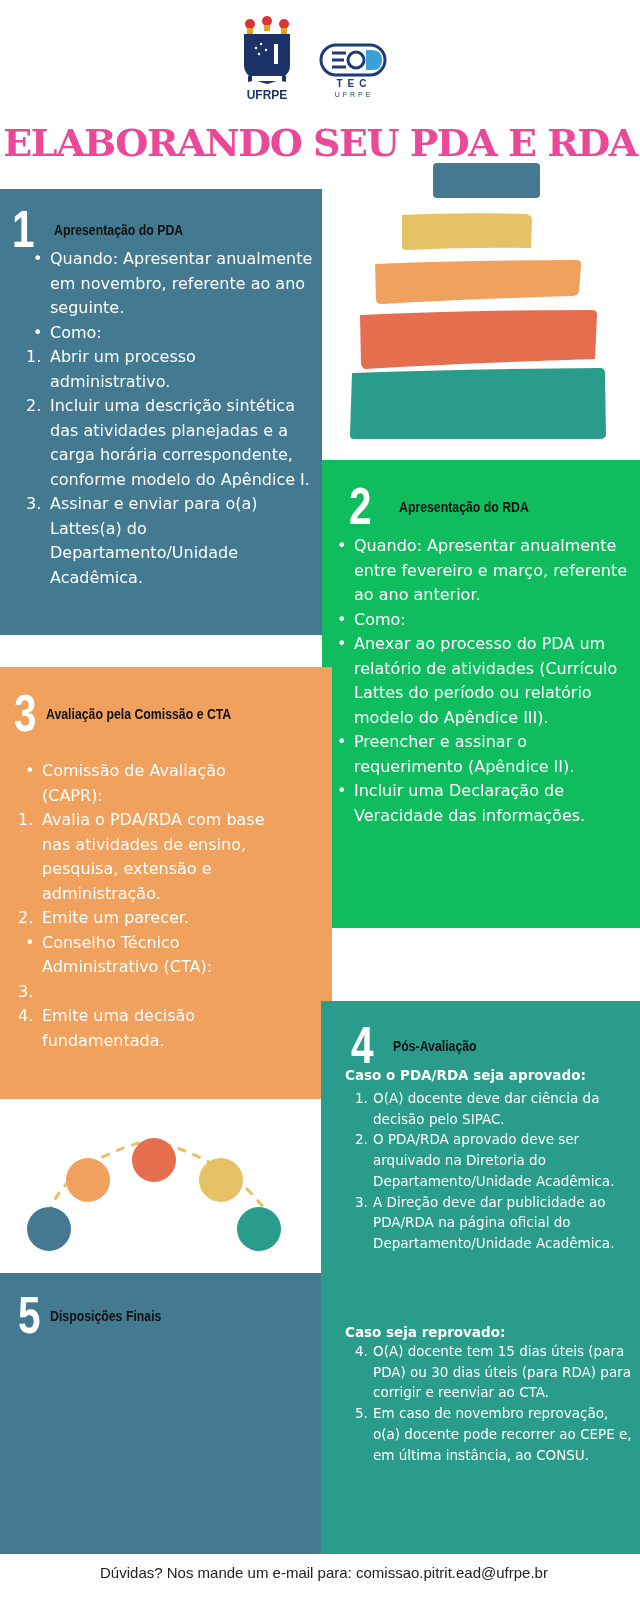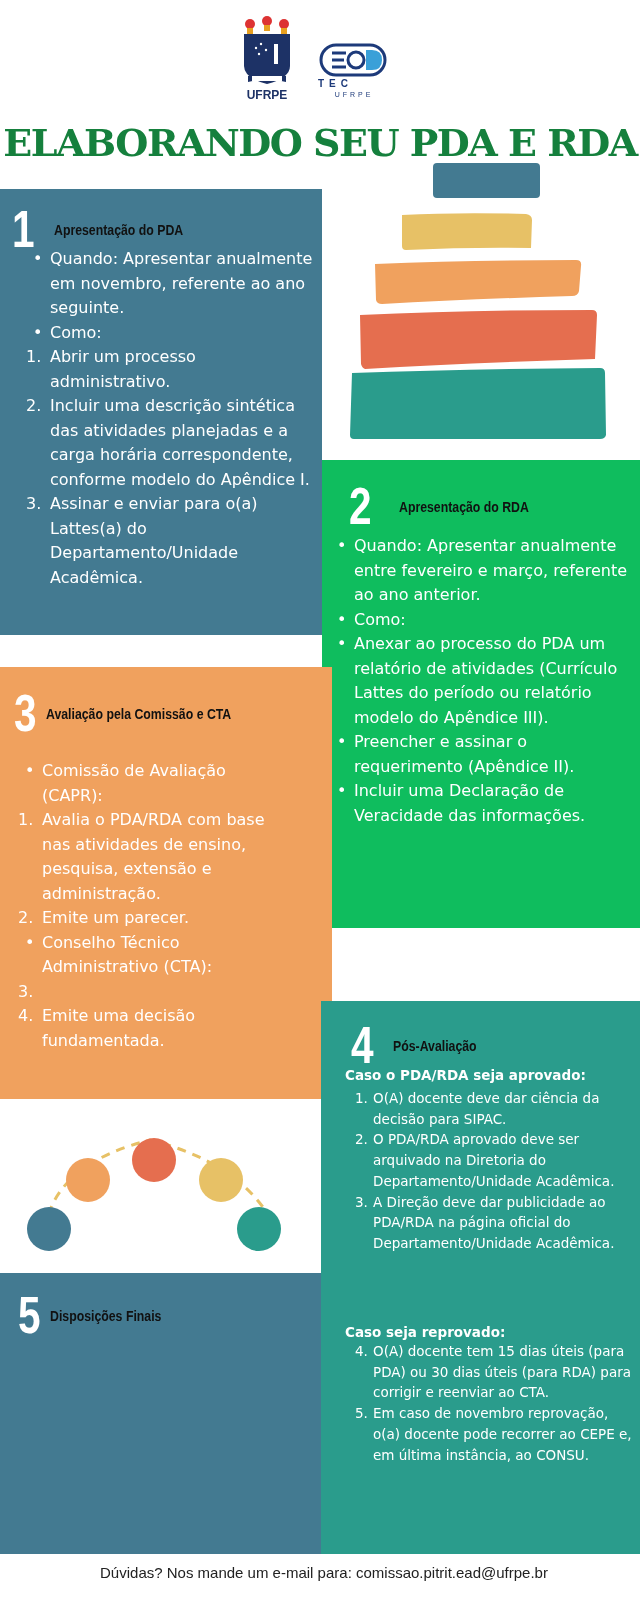--- a/index.html
+++ b/index.html
@@ -1,20 +1,20 @@
 <!DOCTYPE html>
 <html><head>
 <meta charset="utf-8">
 <style>
   * { margin:0; padding:0; box-sizing:border-box; }
   body { width:640px; height:1600px; background:#ffffff; position:relative; overflow:hidden; font-family:"DejaVu Sans", sans-serif; }
   .abs { position:absolute; }
   .logo-ufrpe { left:240px; top:14px; width:54px; height:90px; }
   .logo-ead { left:318px; top:42px; width:72px; height:60px; }
-  .title { left:0; top:120px; width:640px; text-align:center; font-family:"DejaVu Serif", serif; font-weight:bold; font-size:38px; letter-spacing:-1.5px; color:#15803d; }
+  .title { left:0; top:120px; width:640px; text-align:center; font-family:"DejaVu Serif", serif; font-weight:bold; font-size:38px; letter-spacing:-1.5px; color:#ec4899; }
   .panel { position:absolute; color:#fff; }
   .p1 { left:0; top:189px; width:322px; height:446px; background:#437a91; }
   .p2 { left:322px; top:460px; width:318px; height:468px; background:#0fbd5e; }
   .p3 { left:0; top:667px; width:332px; height:432px; background:#f0a15e; }
   .p4 { left:321px; top:1001px; width:319px; height:553px; background:#2a9c8c; }
   .p5 { left:0; top:1273px; width:321px; height:281px; background:#437a91; }
   .hdr { display:flex; align-items:center; }
   .num { font-family:"Liberation Sans", sans-serif; font-weight:bold; color:#fff; font-size:52px; line-height:1; transform:scaleX(0.78); transform-origin:left; width:30px; }
   .htitle { font-family:"Liberation Sans", sans-serif; font-weight:bold; color:#111; font-size:15px; transform:scaleX(0.82); transform-origin:left; white-space:nowrap; }
   .list { list-style:none; font-size:16px; line-height:24.5px; }
@@ -48,21 +48,21 @@
   </svg>
   <div style="position:absolute;left:0;top:74px;width:54px;text-align:center;font-family:'Liberation Sans',sans-serif;font-weight:bold;font-size:12px;color:#1d3266;">UFRPE</div>
 </div>
 <div class="abs logo-ead">
   <svg width="72" height="36" viewBox="0 0 72 36">
     <rect x="3" y="3" width="64" height="30" rx="15" fill="none" stroke="#1d3a7a" stroke-width="3"></rect>
     <path d="M14 11 H28 M14 18 H26 M14 25 H28" stroke="#1d3a7a" stroke-width="3"></path>
     <circle cx="38" cy="18" r="8" fill="none" stroke="#1d3a7a" stroke-width="3"></circle>
     <path d="M48 8 H54 Q64 8 64 18 Q64 28 54 28 H48 Z" fill="#3aa0d8"></path>
   </svg>
-  <div style="position:absolute;left:0;top:36px;width:72px;font-family:'Liberation Sans',sans-serif;font-weight:bold;font-size:10px;letter-spacing:5px;color:#1d3a7a;">TEC</div>
+  <div style="position:absolute;left:0;top:36px;width:72px;text-align:center;font-family:'Liberation Sans',sans-serif;font-weight:bold;font-size:10px;letter-spacing:5px;color:#1d3a7a;">TEC</div>
   <div style="position:absolute;left:0;top:49px;width:72px;text-align:center;font-family:'Liberation Sans',sans-serif;font-size:7px;letter-spacing:3px;color:#1d3a7a;">UFRPE</div>
 </div>
 
 <h1 class="abs title">ELABORANDO SEU PDA E RDA</h1>
 
 <svg class="abs" style="left:350px;top:160px;" width="270" height="290" viewBox="0 0 270 290">
   <rect x="83" y="3" width="107" height="35" rx="4" fill="#437a91"></rect>
   <path d="M52 55 Q110 52 176 54 Q182 55 182 60 L181 88 Q120 87 56 90 Q52 90 52 86 Z" fill="#e7c166"></path>
   <path d="M25 104 Q120 100 226 100 Q232 100 231 106 L229 131 Q228 136 222 136 Q120 139 32 144 Q27 144 26 140 Z" fill="#f0a15e"></path>
   <path d="M10 155 Q120 150 242 150 Q247 150 247 155 L245 199 Q120 203 15 209 Q12 208 11 204 Z" fill="#e56e4f"></path>
@@ -170,21 +170,21 @@
 
 <section class="panel p4">
   <div class="hdr" style="position:absolute;left:30px;top:18px;">
     <span class="num">4</span>
     <span class="htitle" style="margin-left:12px;">Pós-Avaliação</span>
   </div>
   <div class="sub" style="position:absolute;left:24px;top:66px;">Caso o PDA/RDA seja aprovado:</div>
   <ul class="list" style="position:absolute;left:34px;top:87px;width:280px;">
     <li>
         <span class="mk">1.</span>
-        <span>O(A) docente deve dar ciência da decisão para SIPAC.</span>
+        <span>O(A) docente deve dar ciência da decisão pelo SIPAC.</span>
       </li>
     <li>
         <span class="mk">2.</span>
         <span>O PDA/RDA aprovado deve ser arquivado na Diretoria do Departamento/Unidade Acadêmica.</span>
       </li>
     <li>
         <span class="mk">3.</span>
         <span>A Direção deve dar publicidade ao PDA/RDA na página oficial do Departamento/Unidade Acadêmica.</span>
       </li>
   </ul>

